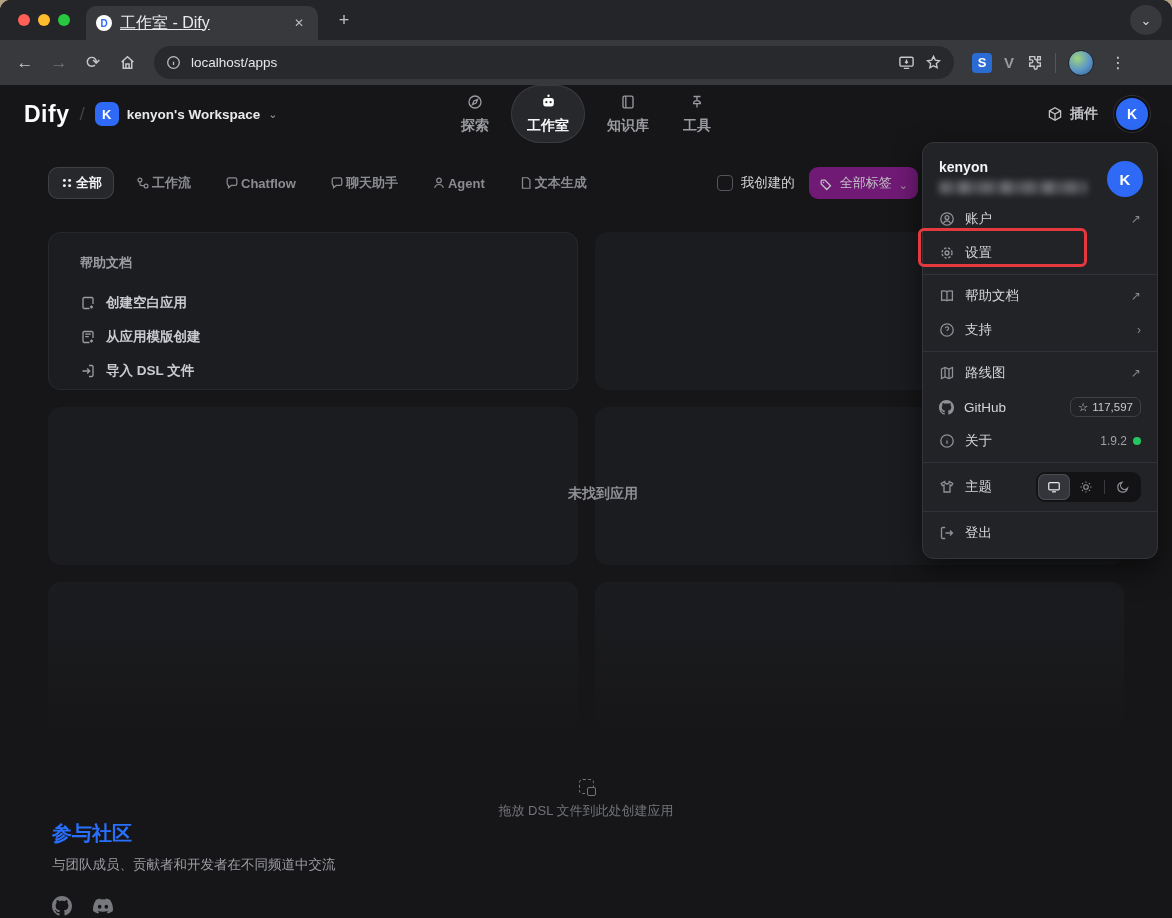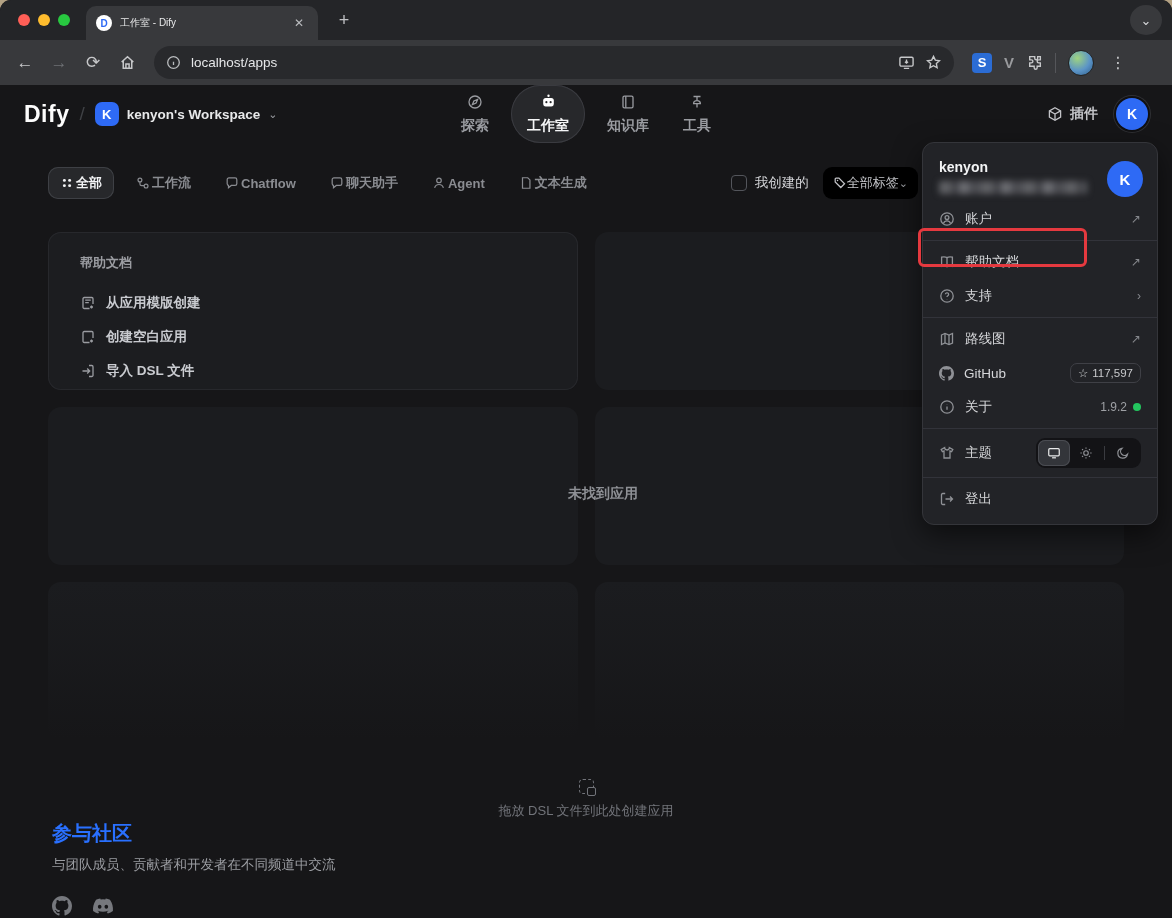--- a/index.html
+++ b/index.html
@@ -6,21 +6,21 @@
   html,body { width:1172px; height:918px; background:#b3a284; font-family:"Liberation Sans","DejaVu Sans",sans-serif; }
   .window { width:1172px; height:918px; border-radius:11px 11px 0 0; overflow:hidden; position:relative; background:#161618; }
 
   
   .tabstrip { height:40px; background:#242528; display:flex; align-items:flex-end; position:relative; }
   .traffic { display:flex; gap:8px; position:absolute; left:18px; top:14px; }
   .light { width:12px; height:12px; border-radius:50%; }
   .light.red{ background:#ff5f57; } .light.yellow{ background:#febc2e; } .light.green{ background:#28c840; }
   .tab { position:absolute; left:86px; bottom:0; width:232px; height:34px; background:#38393c; border-radius:10px 10px 0 0; display:flex; align-items:center; padding:0 10px; gap:8px; }
   .favicon { width:16px; height:16px; border-radius:50%; background:#fff; color:#2e6af5; font-size:10px; font-weight:bold; display:flex; align-items:center; justify-content:center; flex:none; }
-  .tab-title { font-size:10px; color:#e8e9ea; flex:1; white-space:nowrap; overflow:hidden; }
+  .tab-title { font-size:16px; color:#e8e9ea; flex:1; white-space:nowrap; overflow:hidden;text-decoration:underline; }
   .tab-close { color:#b9bbbe; font-size:12px; width:18px; height:18px; display:flex; align-items:center; justify-content:center; border-radius:4px; }
   .newtab { position:absolute; left:330px; bottom:6px; width:28px; height:28px; color:#c0c1c4; font-size:18px; display:flex; align-items:center; justify-content:center; border-radius:50%; }
   .tabsearch { position:absolute; right:10px; top:5px; width:32px; height:30px; background:#38393c; border-radius:50%; color:#dadbde; display:flex; align-items:center; justify-content:center; font-size:13px; }
   .toolbar { height:45px; background:#38393c; display:flex; align-items:center; padding:0 10px; gap:4px; }
   .navbtn { width:30px; height:30px; display:flex; align-items:center; justify-content:center; color:#c7c8ca; font-size:17px; border-radius:50%; flex:none; }
   .navbtn.disabled { color:#6e7074; }
   .omnibox { flex:0 0 auto; width:800px; height:33px; margin-left:8px; background:#28292c; border-radius:17px; display:flex; align-items:center; padding:0 12px; gap:10px; }
   .omni-url { font-size:13.5px; color:#e6e7e9; flex:1; }
   .ext-icons { display:flex; align-items:center; gap:12px; margin-left:14px; }
   .ext-s { width:20px; height:20px; background:#2b6cd4; color:#fff; border-radius:4px; font-size:13px; font-weight:bold; display:flex; align-items:center; justify-content:center; }
@@ -45,21 +45,21 @@
   .header-right { margin-left:auto; display:flex; align-items:center; gap:18px; }
   .plugins { display:flex; align-items:center; gap:7px; font-size:14px; font-weight:600; color:#c2c3c7; }
   .top-avatar { width:32px; height:32px; border-radius:50%; background:#2e6af5; color:#fff; font-weight:bold; font-size:14px; display:flex; align-items:center; justify-content:center; box-shadow:0 0 0 2px #101012, 0 0 0 3px #2f3034; }
 
   .filter-row { position:absolute; top:82px; left:48px; right:48px; display:flex; align-items:center; }
   .ftab { display:flex; align-items:center; gap:2px; font-size:13px; font-weight:600; color:#8a8c91; padding:7px 12px; border-radius:10px; margin-right:10px;text-align:center; }
   .ftab.active { background:#27282b; color:#f3f4f6; box-shadow:inset 0 0 0 1px #3e4045; }
   .filter-right { margin-left:auto; display:flex; align-items:center; gap:14px; margin-right:206px; }
   .cbx-wrap { display:flex; align-items:center; gap:8px; font-size:13.5px; color:#d2d3d6; }
   .cbx { width:16px; height:16px; border:1.5px solid #53555b; border-radius:4px; background:transparent; }
-  .tags-pill { display:flex; align-items:center; gap:0; background:#000000; border-radius:9px; padding:7px 10px; font-size:13px; color:#c3c4c8; }
+  .tags-pill { display:flex; align-items:flex-end; gap:7px; background:#701a75; border-radius:9px; padding:7px 10px; font-size:13px; color:#c3c4c8; }
 
   .grid { position:absolute; left:48px; top:147px; width:1076px; display:grid; grid-template-columns:1fr 1fr; gap:17px; }
   .card { height:158px; border-radius:13px; background:#1b1c1f; }
   .card.create { background:#1c1d20; box-shadow:inset 0 0 0 1px #27282c; padding:18px 32px; }
   .card.fade { background:linear-gradient(180deg,#1b1c1f 0%, rgba(27,28,31,.5) 55%, rgba(27,28,31,0) 100%); }
   .create-title { font-size:13px; font-weight:600; color:#9a9ca1; margin:4px 0 14px; }
   .create-item { display:flex; align-items:center; gap:10px; font-size:13.5px; font-weight:600; color:#c9cbd0; padding:8px 0; }
 
   .no-apps { position:absolute; top:400px; left:17px; width:100%; text-align:center; font-size:14px; font-weight:600; color:#8e9095; }
   .dsl-hint { position:absolute; top:694px; left:0; width:100%; display:flex; align-items:center; justify-content:center; gap:8px; font-size:13px; color:#72747a;flex-direction:column; }
@@ -294,34 +294,34 @@
       </div>
     </div>
 
     <div class="grid">
       <div class="card create">
         <div class="create-title">帮助文档</div>
         <div class="create-item">
           <span>
             <svg class="ic" width="16" height="16" viewBox="0 0 16 16" fill="none" stroke="#9a9ca1" stroke-width="1.3">
                 <path d="M9.5 13.5H4.2a1.2 1.2 0 0 1-1.2-1.2V3.7a1.2 1.2 0 0 1 1.2-1.2h7.6a1.2 1.2 0 0 1 1.2 1.2V9"></path>
+                <path d="M11.5 10.5v3M10 12h3"></path>
+              </svg>
+          </span>
+          <span>创建空白应用</span>
+        </div>
+        <div class="create-item">
+          <span>
+            <svg class="ic" width="16" height="16" viewBox="0 0 16 16" fill="none" stroke="#9a9ca1" stroke-width="1.3">
+                <path d="M9.5 13.5H4.2a1.2 1.2 0 0 1-1.2-1.2V3.7a1.2 1.2 0 0 1 1.2-1.2h7.6a1.2 1.2 0 0 1 1.2 1.2V9"></path>
                 <path d="M5.2 5.2h5.6M5.2 7.7h3.6"></path>
                 <path d="M11.5 10.5v3M10 12h3"></path>
               </svg>
           </span>
           <span>从应用模版创建</span>
-        </div>
-        <div class="create-item">
-          <span>
-            <svg class="ic" width="16" height="16" viewBox="0 0 16 16" fill="none" stroke="#9a9ca1" stroke-width="1.3">
-                <path d="M9.5 13.5H4.2a1.2 1.2 0 0 1-1.2-1.2V3.7a1.2 1.2 0 0 1 1.2-1.2h7.6a1.2 1.2 0 0 1 1.2 1.2V9"></path>
-                <path d="M11.5 10.5v3M10 12h3"></path>
-              </svg>
-          </span>
-          <span>创建空白应用</span>
         </div>
         <div class="create-item">
           <span>
             <svg class="ic" width="16" height="16" viewBox="0 0 16 16" fill="none" stroke="#9a9ca1" stroke-width="1.3">
                 <path d="M9 2.5h2.8a1.2 1.2 0 0 1 1.2 1.2v8.6a1.2 1.2 0 0 1-1.2 1.2H9"></path>
                 <path d="M2.5 8h7M7.2 5.5 9.7 8l-2.5 2.5"></path>
               </svg>
           </span>
           <span>导入 DSL 文件</span>
         </div>
@@ -366,20 +366,29 @@
       <div class="mi">
         <span class="micon">
           <svg class="ic" width="16" height="16" viewBox="0 0 16 16" fill="none" stroke="currentColor" stroke-width="1.3">
               <circle cx="8" cy="8" r="6.2"></circle>
               <circle cx="8" cy="6.6" r="1.9"></circle>
               <path d="M4.4 12.4c.7-1.7 2-2.5 3.6-2.5s2.9.8 3.6 2.5"></path>
             </svg>
         </span>
         <span>账户</span>
         <span class="right">↗</span>
+      </div>
+      <div class="mi">
+        <span class="micon">
+          <svg class="ic" width="16" height="16" viewBox="0 0 16 16" fill="none" stroke="currentColor" stroke-width="1.5">
+              <circle cx="8" cy="8" r="5" stroke-dasharray="2.3 1.7"></circle>
+              <circle cx="8" cy="8" r="1.9"></circle>
+            </svg>
+        </span>
+        <span>设置</span>
       </div>
       <div class="mdiv"></div>
       <div class="mi">
         <span class="micon">
           <svg class="ic" width="16" height="16" viewBox="0 0 16 16" fill="none" stroke="currentColor" stroke-width="1.3">
               <path d="M8 3.6C6.6 2.7 4.6 2.6 2.6 3.1v9.2c2-.5 4-.4 5.4.5 1.4-.9 3.4-1 5.4-.5V3.1c-2-.5-4-.4-5.4.5z"></path>
               <path d="M8 3.6v9.2"></path>
             </svg>
         </span>
         <span>帮助文档</span>

